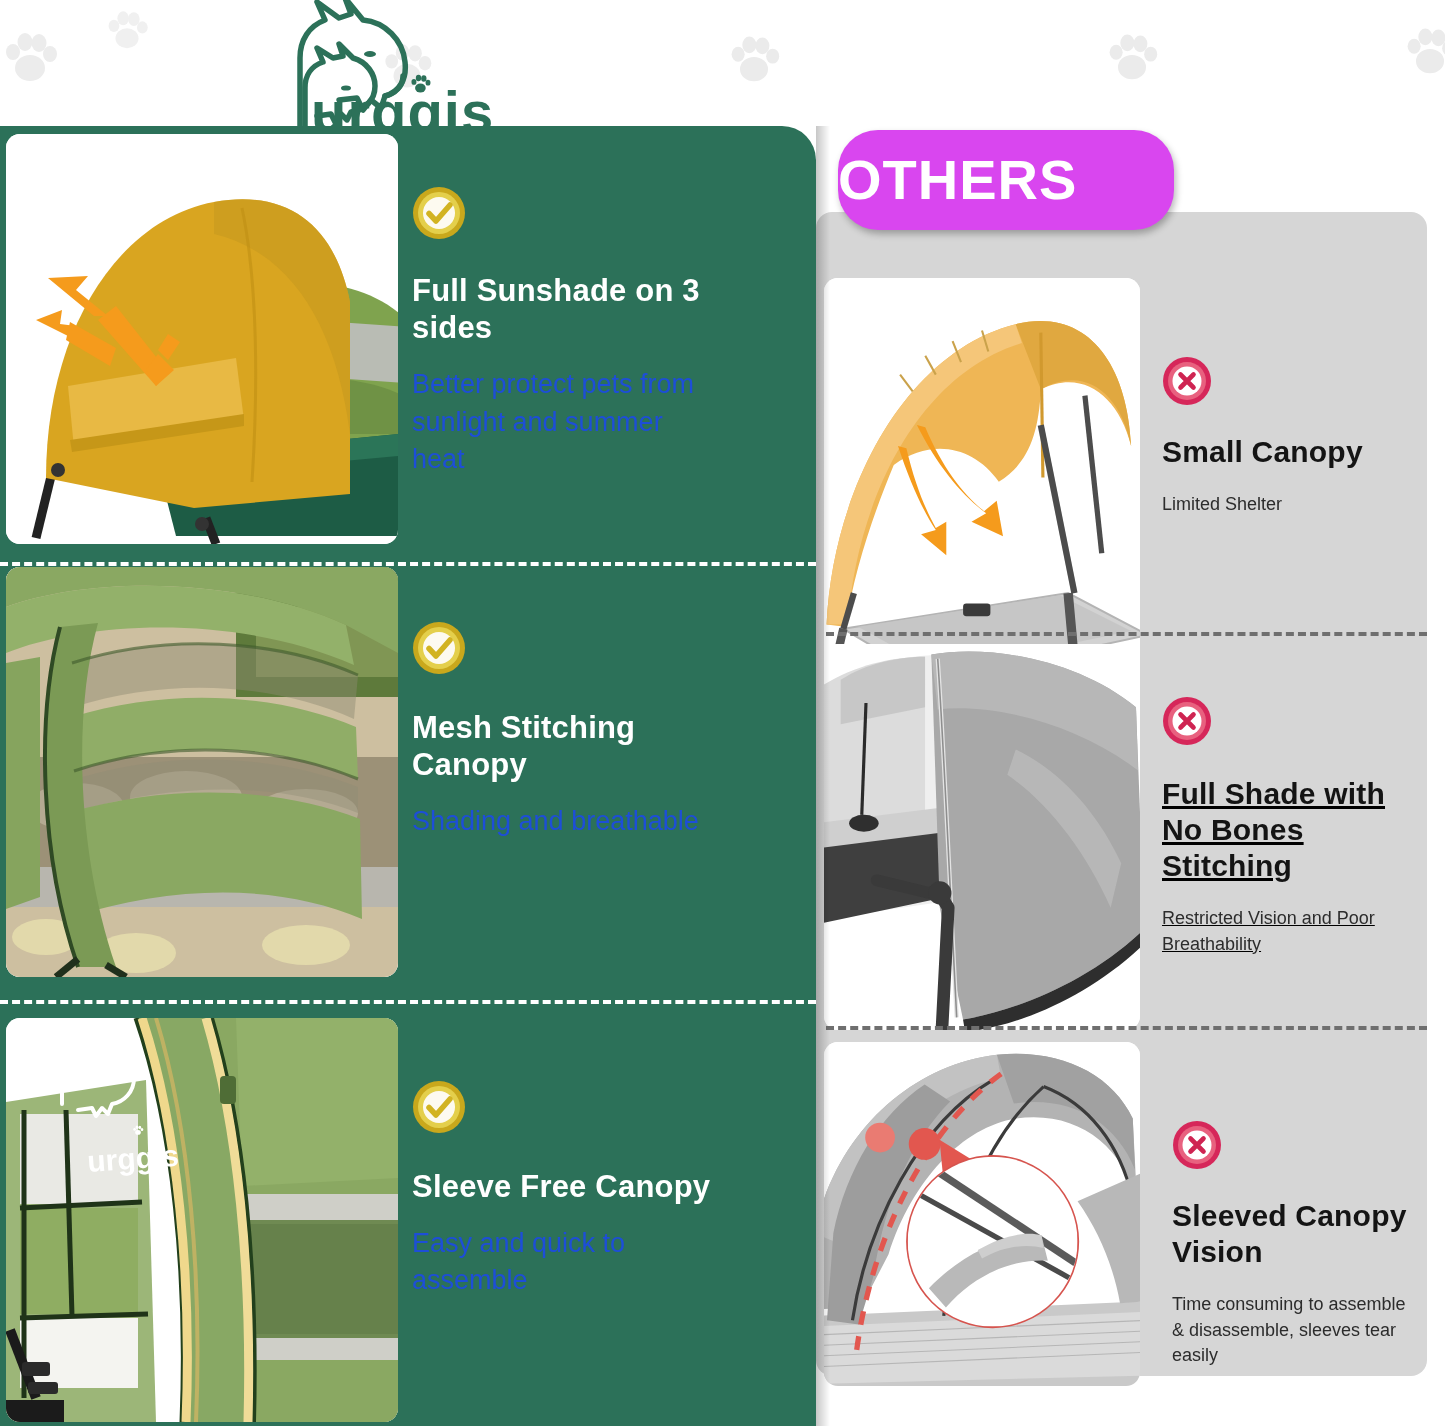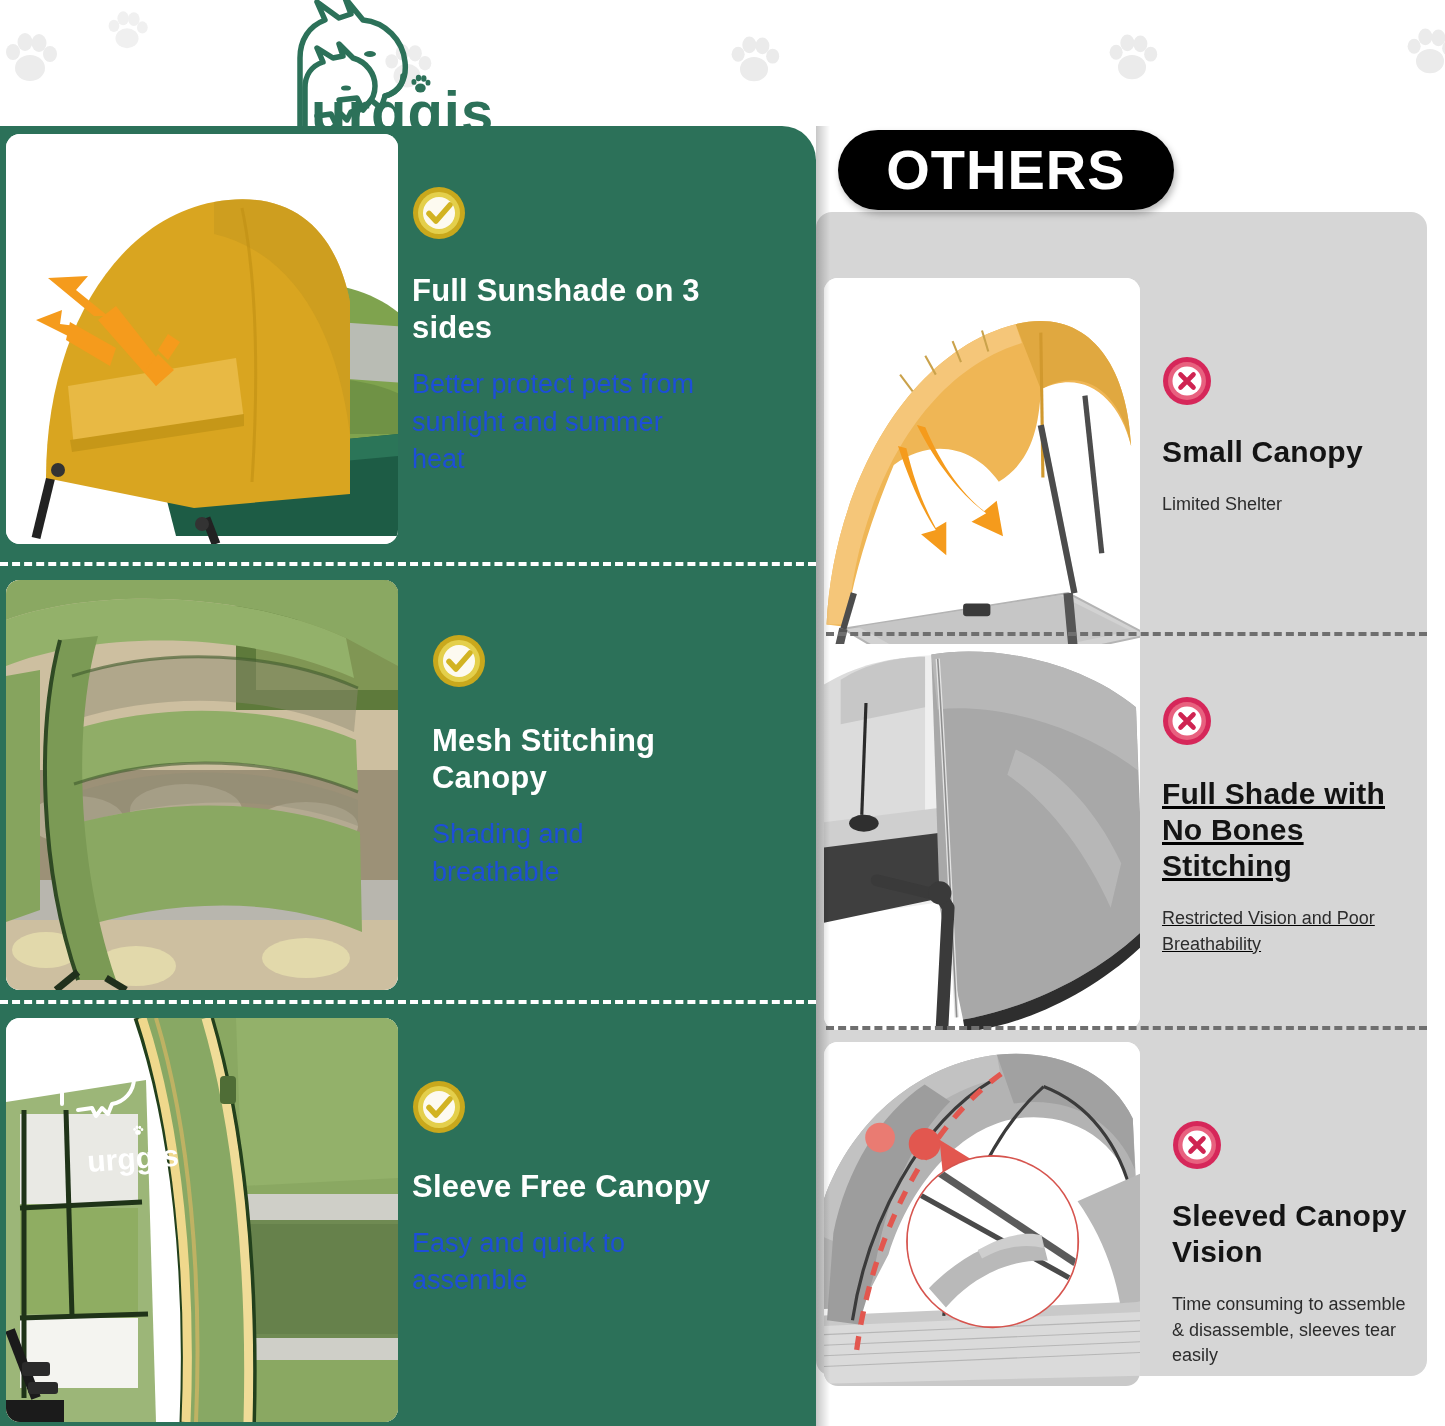--- a/index.html
+++ b/index.html
@@ -15,24 +15,24 @@
   .paw { position:absolute; opacity:1; }
   .paw svg { display:block; }
 
   
   .header { position:absolute; left:0; top:0; width:1445px; height:126px; }
   .logo { position:absolute; left:253px; top:-4px; width:240px; height:140px; }
   .logo svg { display:block; }
 
   
   .others-pill {
-    position:absolute; left:838px; top:130px; width:336px; height:80px;
-    background:#000000; border-radius:40px;
+    position:absolute; left:838px; top:130px; width:336px; height:100px;
+    background:#d946ef; border-radius:40px;
     box-shadow:2px 4px 7px rgba(0,0,0,0.28);
-    display:flex; align-items:center; justify-content:center;
+    display:flex; align-items:center; justify-content:flex-start;
     z-index:5;
   }
   .others-pill span {
     color:#ffffff; font-size:56px; font-weight:bold; letter-spacing:1px;
     line-height:1;
   }
 
   
   .green-panel {
     position:absolute; left:0; top:126px; width:816px; height:1300px;
@@ -49,21 +49,21 @@
   .gray-panel {
     position:absolute; left:816px; top:212px; width:611px; height:1164px;
     background:#d6d6d6;
     border-radius:16px;
     z-index:2;
   }
 
   
   .lrow { position:absolute; left:0; width:731px; display:flex; }
   .lrow-1 { top:126px; height:434px; }
-  .lrow-2 { top:572px; height:426px;gap:20px; }
+  .lrow-2 { top:559px; height:426px; }
   .lrow-3 { top:1010px; height:416px; }
 
   .lphoto {
     position:relative; width:392px; flex:0 0 392px;
     border-radius:14px; overflow:hidden; background:#ffffff;
     margin:8px 0 8px 6px;
   }
   .lrow-1 .lphoto { height:410px; }
   .lrow-2 .lphoto { height:410px; }
   .lrow-3 .lphoto { height:404px; }

